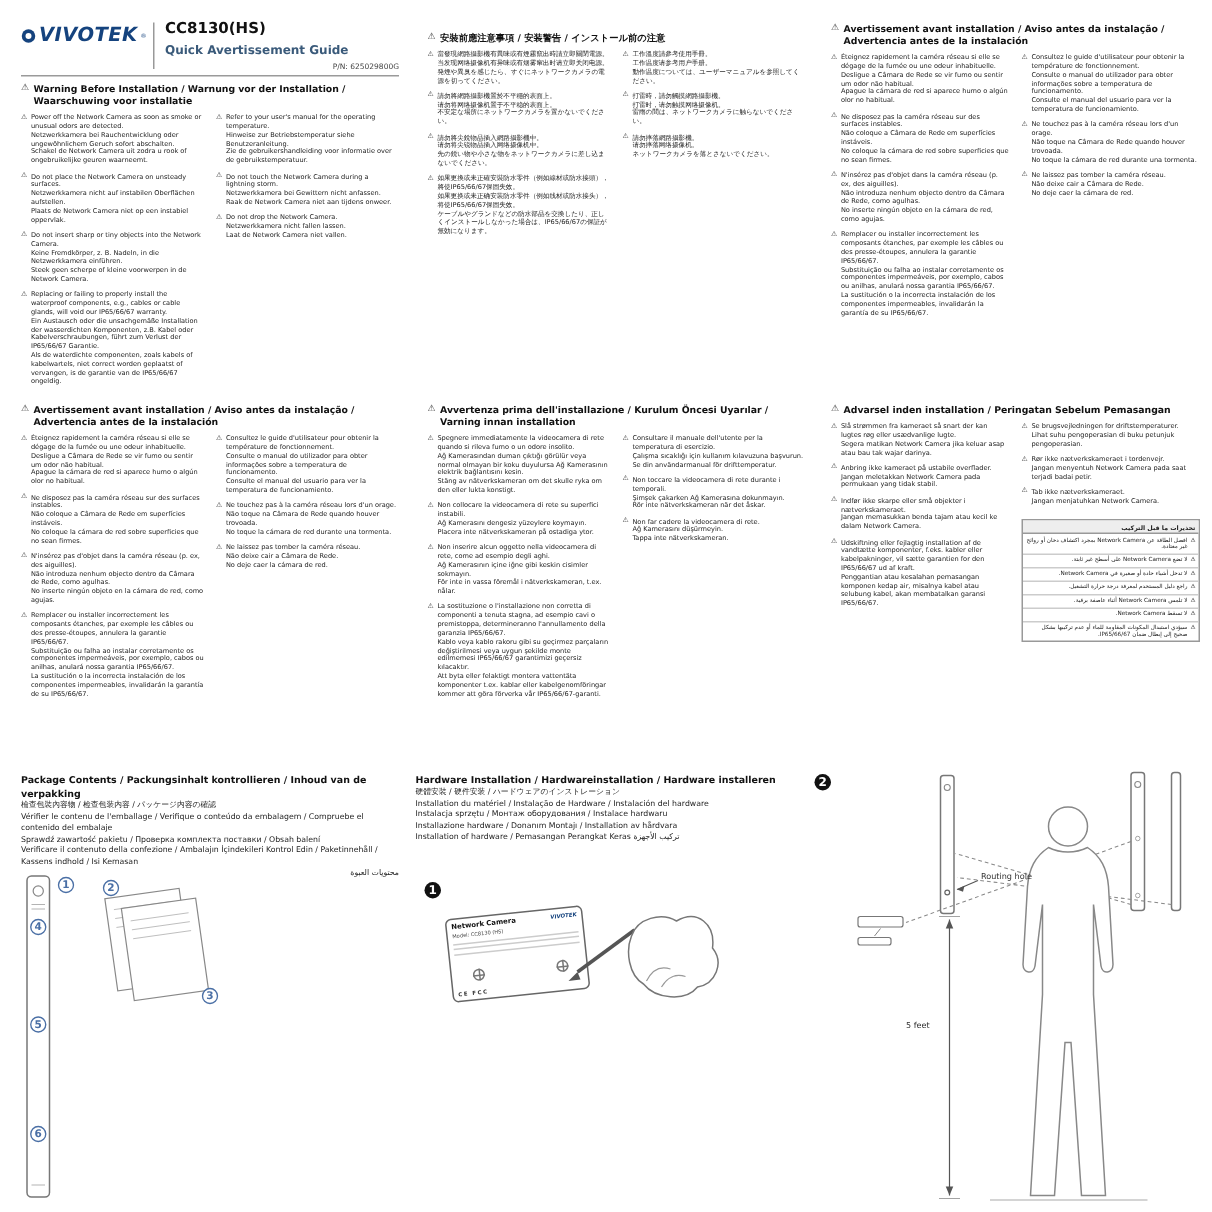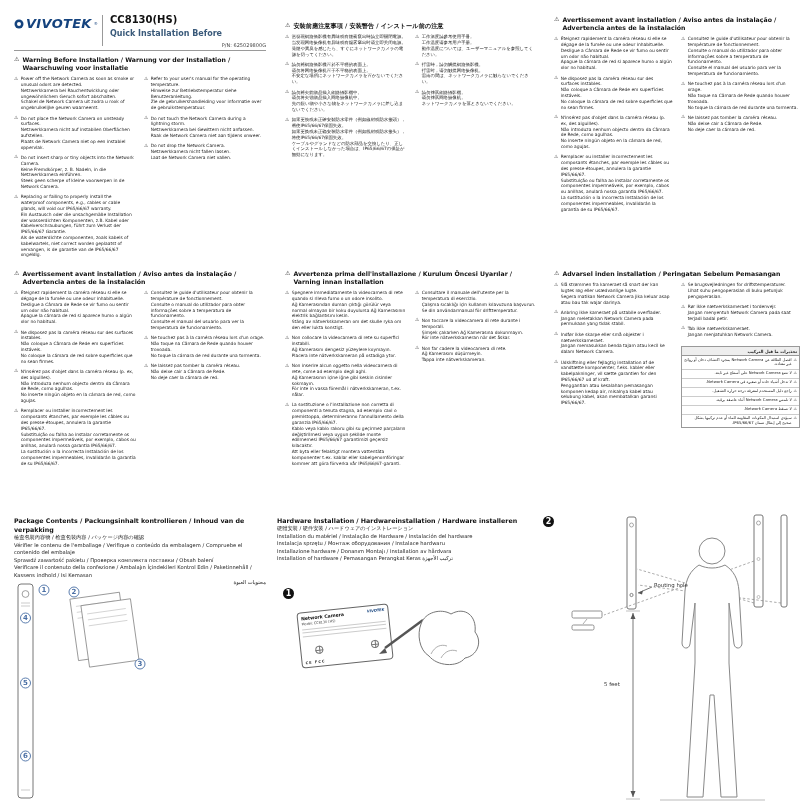--- a/index.html
+++ b/index.html
@@ -69,21 +69,21 @@
     <div class="logo">
       <svg width="10" height="10" viewBox="0 0 10 10">
         <circle cx="5" cy="5" r="4.5" fill="#15437e"></circle>
           <circle cx="5" cy="5" r="2" fill="#fff"></circle>
       </svg>
       <span class="logo-text">VIVOTEK</span>
       <span class="logo-reg">®</span>
     </div>
     <div class="mast-div"></div>
     <div class="model">CC8130(HS)</div>
-    <div class="qig">Quick Installation Before</div>
+    <div class="qig">Quick Avertissement Guide</div>
     <div class="pn">P/N: 625029800G</div>
   </div>
 
   <section class="wblock" style="left:14px;top:56px;width:252px;">
     <div class="wb-head">
       <span class="wico">⚠</span>
       <span class="wb-title">Warning Before Installation / Warnung vor der Installation / Waarschuwing voor installatie</span>
     </div>
     <div class="wb-cols">
       <div class="wb-col">

